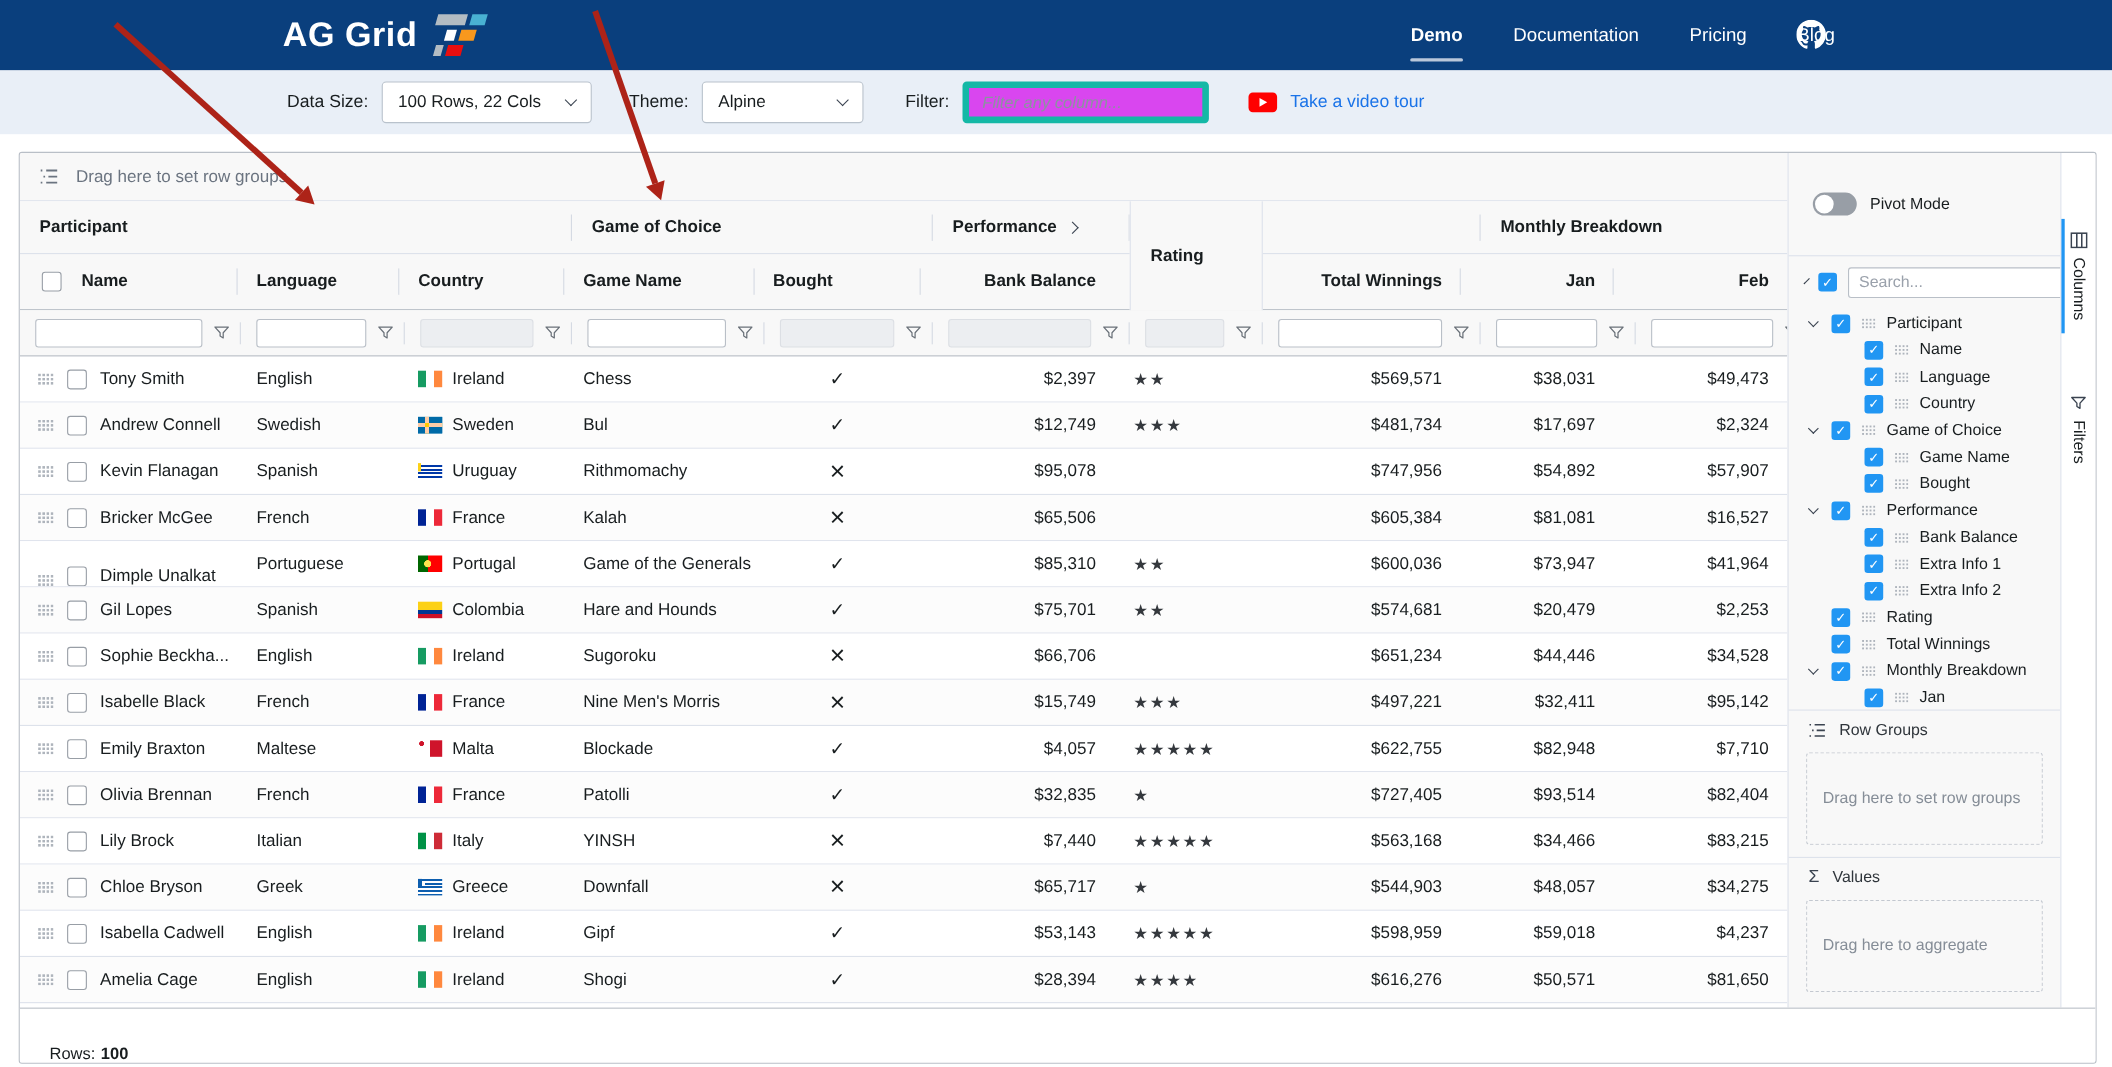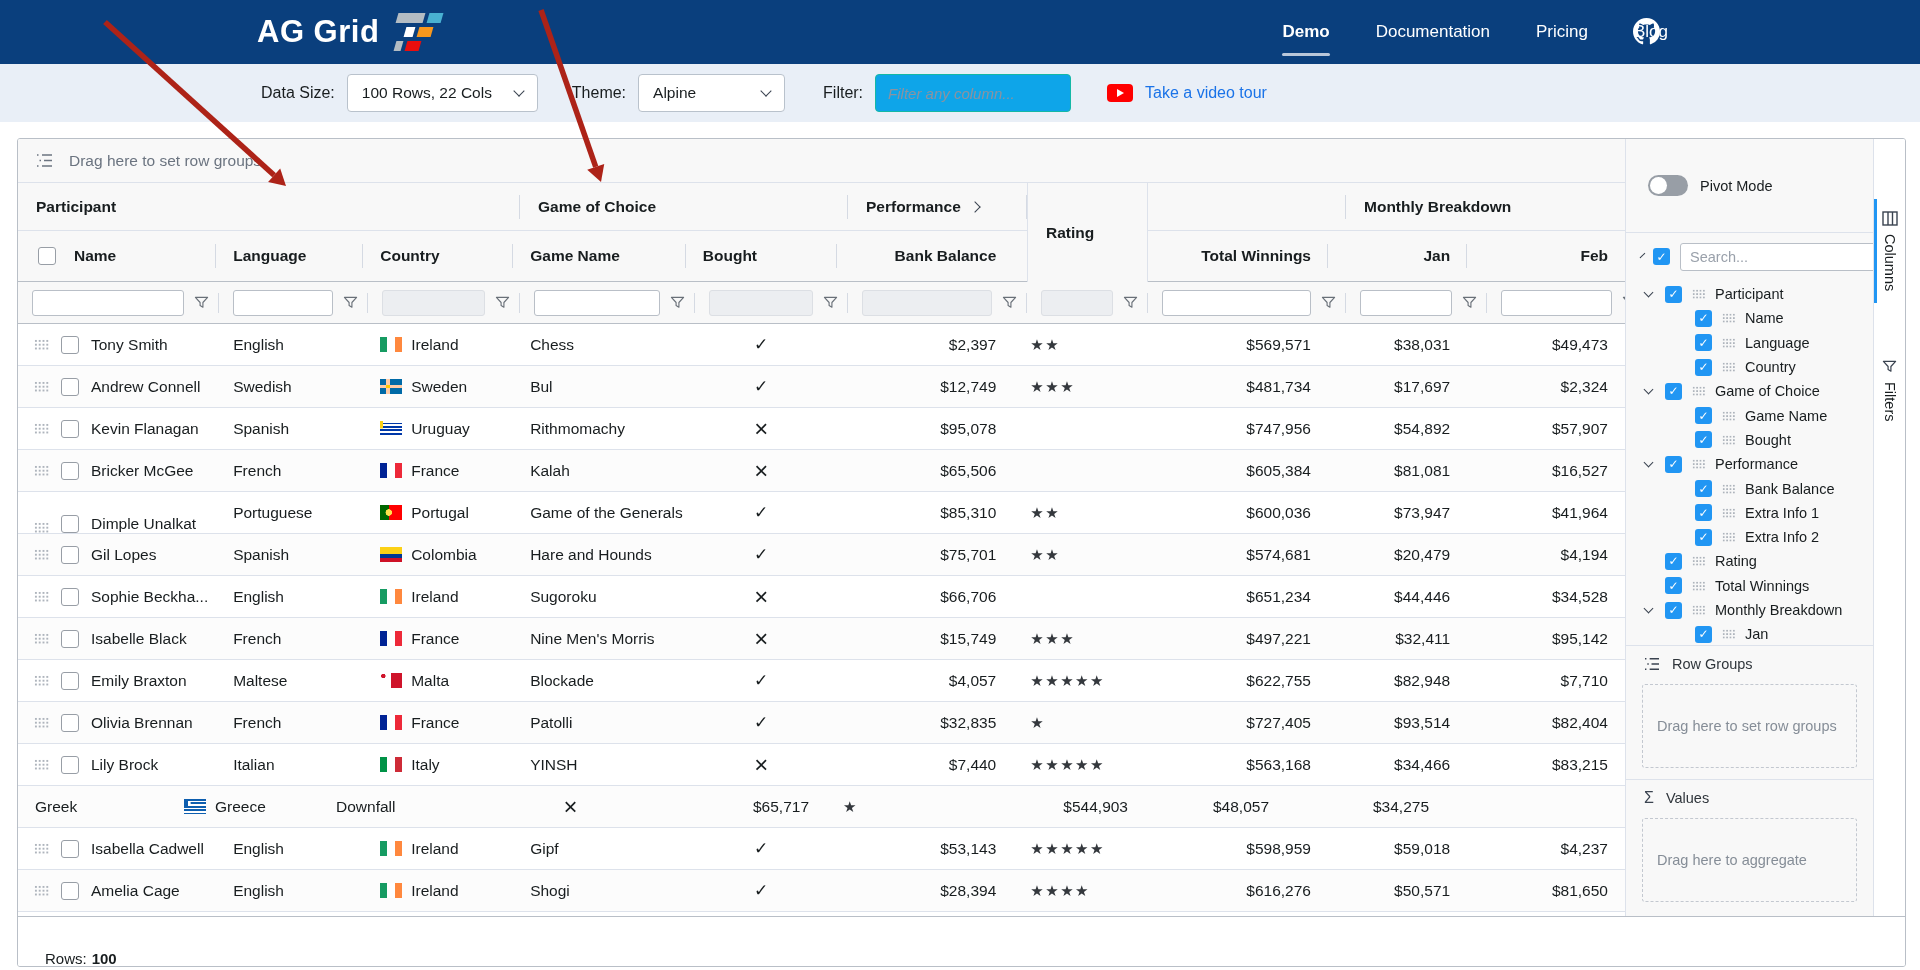--- a/index.html
+++ b/index.html
@@ -32,21 +32,21 @@
   
   .toolbar{position:absolute;left:0;top:64px;width:1920px;height:58px;background:var(--toolbar-bg);
     display:flex;align-items:center;font-size:16px}
   .tgroup{display:flex;align-items:center;gap:12px}
   .sel{display:flex;align-items:center;justify-content:space-between;background:#fff;
     border:1px solid #b9c2cc;border-radius:4px;height:38px;padding:0 14px;font-size:15.5px;cursor:pointer}
   .sel-datasize{width:191px}.sel-theme{width:147px}
   .chv{width:8px;height:8px;border-right:1.8px solid #3a4350;border-bottom:1.8px solid #3a4350;
     transform:rotate(45deg);margin-top:-4px}
   .chv.right{transform:rotate(-45deg);margin:0 0 0 2px}
-  .filter-inp{width:196px;height:38px;border:1px solid #14b8a6;border-radius:4px;background:#0ea5e9;
+  .filter-inp{width:224px;height:38px;border:6px solid #14b8a6;border-radius:4px;background:#d946ef;
     padding:0 12px;font-size:15px;font-style:italic;color:#333;
     font-family:"Liberation Sans","DejaVu Sans",sans-serif}
   .filter-inp::placeholder{color:#8b93a0;font-style:italic}
   .yt{width:26px;height:18px;background:#f00;border-radius:4px;display:flex;align-items:center;
     justify-content:center}
   .yt::after{content:"";border-left:7px solid #fff;border-top:4.5px solid transparent;
     border-bottom:4.5px solid transparent}
   .video-link{color:var(--link);font-size:16px;cursor:pointer}
   
   .grid-shell{position:absolute;left:17px;top:138px;width:1889px;height:829px;background:#fff;
@@ -534,21 +534,21 @@
           <div class="cell" style="width: 121px;">
             <span class="stars">★★</span>
           </div>
           <div class="cell num" style="width: 198px;">
             <span>$574,681</span>
           </div>
           <div class="cell num" style="width: 141px;">
             <span>$20,479</span>
           </div>
           <div class="cell num" style="width: 160px;">
-            <span>$4,194</span>
+            <span>$2,253</span>
           </div>
         </div>
         <div class="row">
           <div class="cell cell-name" style="width: 201px;">
             <span class="grip"></span>
             <span class="cbx"></span>
             <span>Sophie Beckha...</span>
           </div>
           <div class="cell" style="width: 149px;">
             <span>English</span>
@@ -713,20 +713,25 @@
             <span>$563,168</span>
           </div>
           <div class="cell num" style="width: 141px; text-align: right;">
             <span>$34,466</span>
           </div>
           <div class="cell num" style="width: 160px;">
             <span>$83,215</span>
           </div>
         </div>
         <div class="row">
+          <div class="cell cell-name" style="width: 201px;">
+            <span class="grip"></span>
+            <span class="cbx"></span>
+            <span>Chloe Bryson</span>
+          </div>
           <div class="cell" style="width: 149px;">
             <span>Greek</span>
           </div>
           <div class="cell" style="width: 152px;">
             <span class="flag flag-greece"></span>
             <span>Greece</span>
           </div>
           <div class="cell" style="width: 175px;">
             <span>Downfall</span>
           </div>

